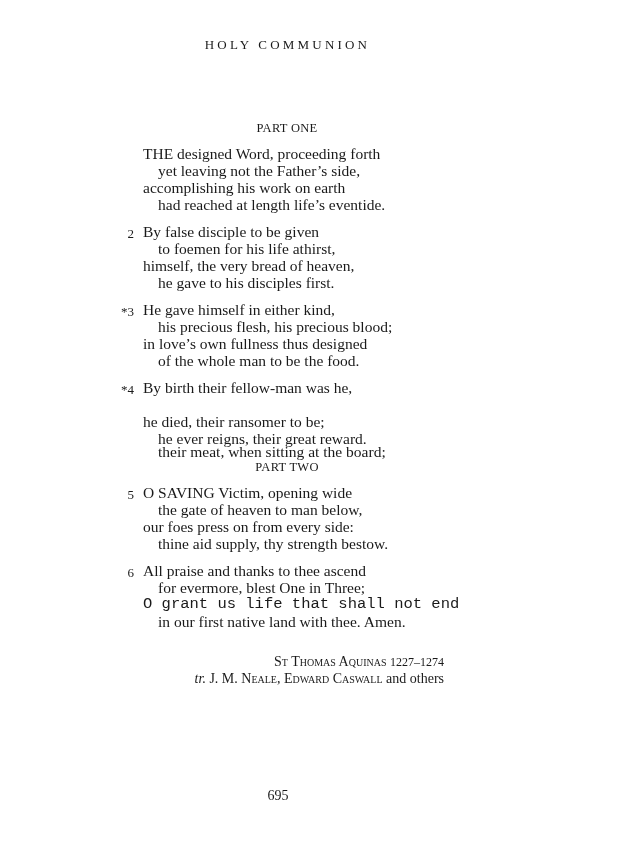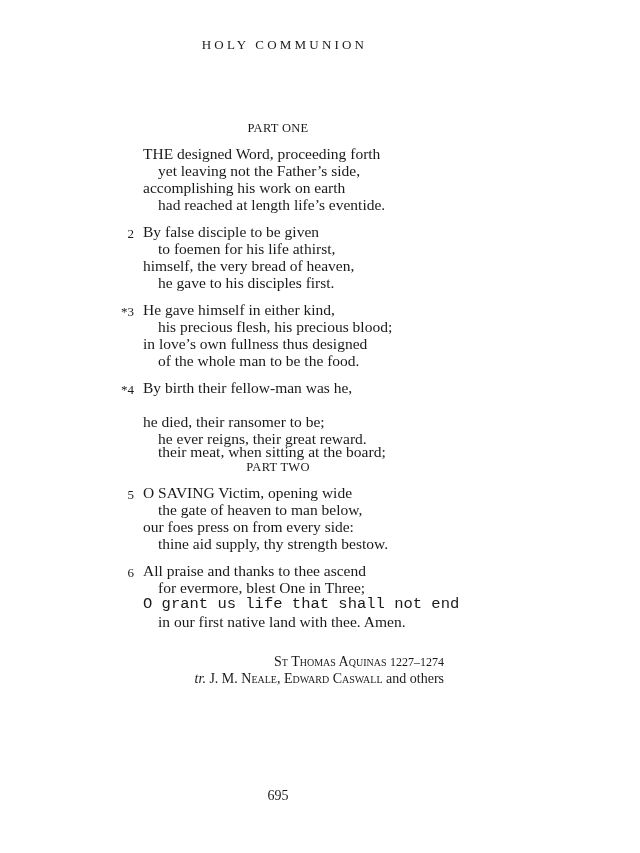--- a/index.html
+++ b/index.html
@@ -1,20 +1,20 @@
 <!DOCTYPE html>
 <html><head>
 <meta charset="utf-8">
 <style>
   html, body { margin: 0; padding: 0; background: #ffffff; }
   body { width: 640px; height: 853px; position: relative; overflow: hidden;
          font-family: "Liberation Serif", "DejaVu Serif", serif; color: #1a1a1a; }
-  .running-head { position: absolute; top: 37px; left: 16px; width: 537px; text-align: center;
-                  font-size: 13px; letter-spacing: 3.2px; }
-  .part-head { position: absolute; left: 0; width: 556px; text-align: center; font-size: 12.5px; letter-spacing: 0.3px; }
+  .running-head { position: absolute; top: 37px; left: 0; width: 537px; text-align: center;
+                  font-size: 13px; letter-spacing: 3.2px; padding-left: 19px; }
+  .part-head { position: absolute; left: 0; width: 556px; text-align: center; font-size: 12.5px; letter-spacing: 0.3px; padding-left: 9px; }
   .stanza { position: absolute; left: 0; width: 640px; }
   .line { position: absolute; font-size: 15.5px; white-space: nowrap; line-height: 1; }
   .l1, .l3 { left: 143px; }
   .l2, .l4 { left: 158px; }
   .num { position: absolute; left: 112px; font-size: 13px; width: 22px; text-align: right; }
   .attrib { position: absolute; right: 196px; text-align: right; font-size: 14px; white-space: nowrap; }
   .sc { font-variant: small-caps; }
   .page-num { position: absolute; top: 788px; left: 0; width: 556px; text-align: center; font-size: 14px; }
 </style>
 </head>

